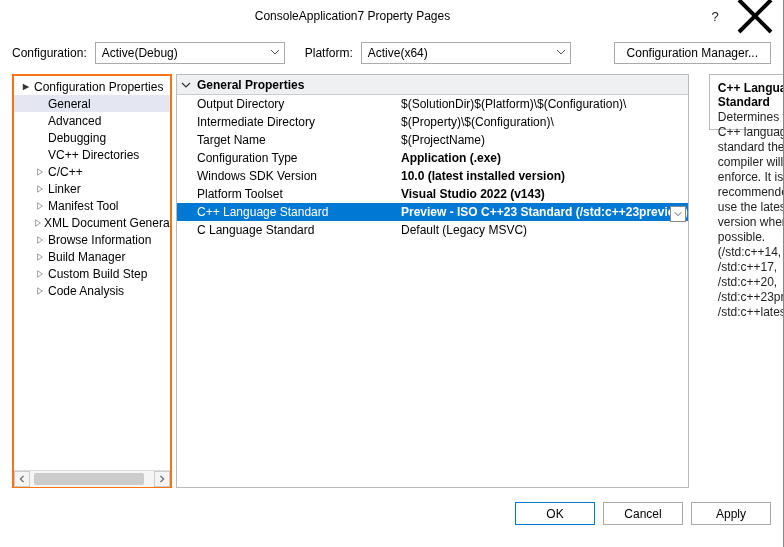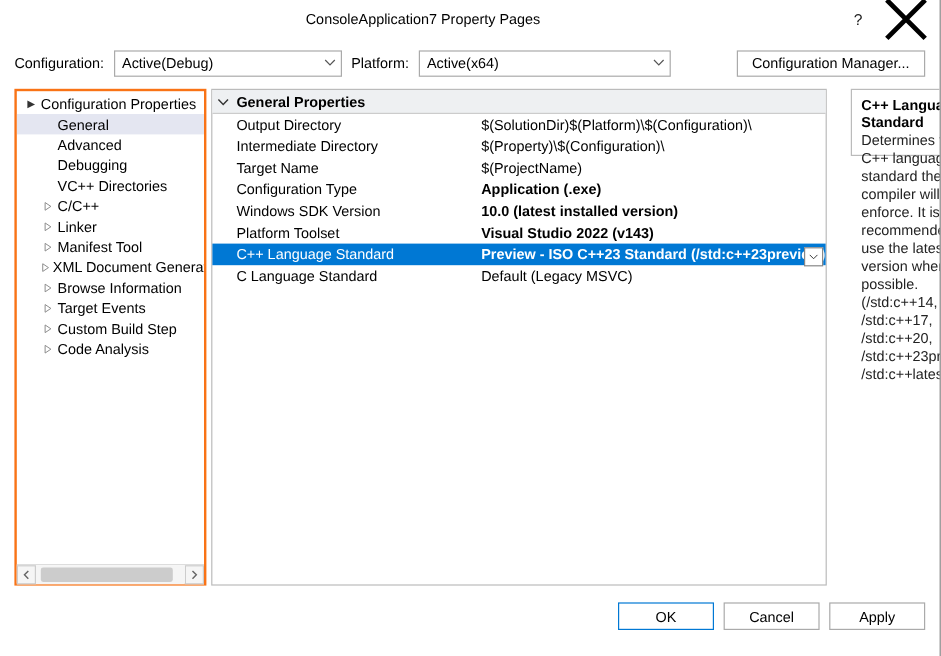--- a/index.html
+++ b/index.html
@@ -63,21 +63,21 @@
 <div class="toprow">
   <label>Configuration:</label>
   <div class="combo cfg-combo">
     <span>Active(Debug)</span>
     <span class="chev">
         <svg viewBox="0 0 10 10">
           <path d="M1 3 L5 7 L9 3" stroke="#555" stroke-width="1" fill="none"></path>
         </svg>
       </span>
   </div>
-  <label style="margin-left:0;">Platform:</label>
+  <label style="margin-left:12px;">Platform:</label>
   <div class="combo plat-combo">
     <span>Active(x64)</span>
     <span class="chev">
         <svg viewBox="0 0 10 10">
           <path d="M1 3 L5 7 L9 3" stroke="#555" stroke-width="1" fill="none"></path>
         </svg>
       </span>
   </div>
   <div style="flex:1"></div>
   <div class="btn wide">Configuration Manager...</div>
@@ -150,21 +150,21 @@
               </svg>
             </span>
             <span class="tree-label">Browse Information</span>
           </div>
           <div class="tree-node" style="padding-left: 20px;">
             <span class="tri">
               <svg viewBox="0 0 10 10">
                 <path d="M2 1 L8 5 L2 9 Z" fill="none" stroke="#888" stroke-width="1"></path>
               </svg>
             </span>
-            <span class="tree-label">Target Events</span>
+            <span class="tree-label">Build Manager</span>
           </div>
           <div class="tree-node" style="padding-left: 20px;">
             <span class="tri">
               <svg viewBox="0 0 10 10">
                 <path d="M2 1 L8 5 L2 9 Z" fill="none" stroke="#888" stroke-width="1"></path>
               </svg>
             </span>
             <span class="tree-label">Custom Build Step</span>
           </div>
           <div class="tree-node" style="padding-left: 20px;">

